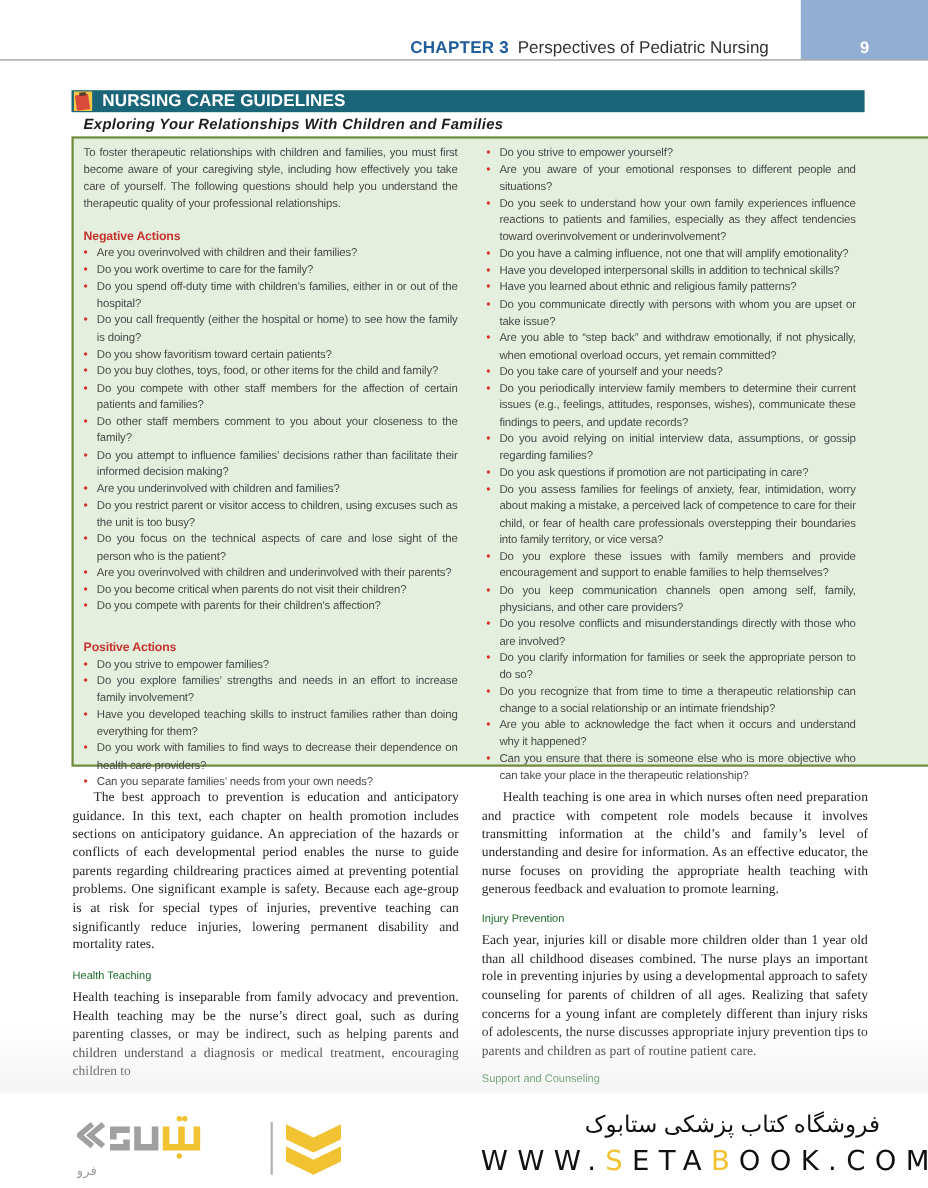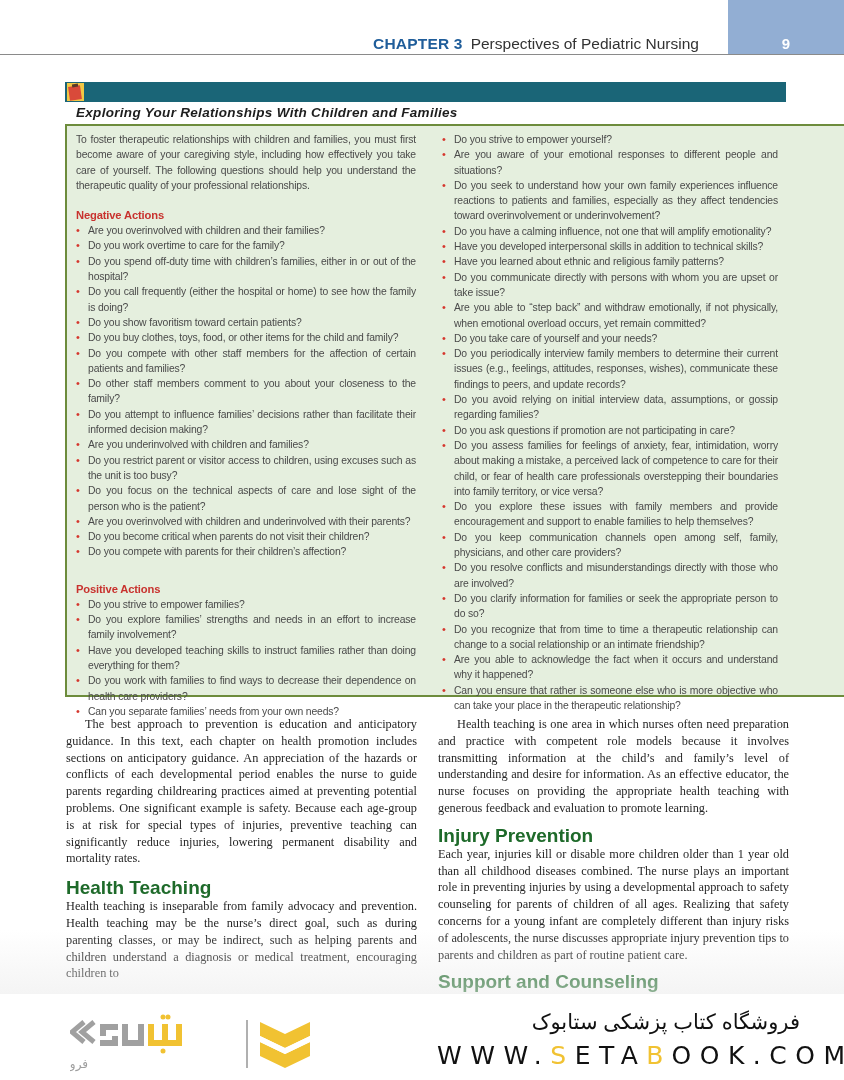--- a/index.html
+++ b/index.html
@@ -29,21 +29,21 @@
     .guide-list { list-style: none; }
     .guide-list li { position: relative; padding-left: 12px; text-align: justify; }
     .guide-list li .bullet { position: absolute; left: 0; top: 0; color: #d5362d; font-size: 11px; }
 
     
     .body-col { position: absolute; top: 716px; width: 351px; font-family: "Liberation Serif", serif; font-size: 12.3px; line-height: 16.8px; color: #262626; }
     .body-left { left: 66px; }
     .body-right { left: 438px; }
     .body-col p { text-align: justify; }
     .body-col p.indent { text-indent: 19px; }
-    .section-head { font-family: "Liberation Sans", sans-serif; font-weight: bold; color: #1e6a2a; font-size: 19px; line-height: 18px; margin-top: 9px; margin-bottom: 1px; }
+    .section-head { font-family: "Liberation Sans", sans-serif; font-weight: normal; color: #1e6a2a; font-size: 10px; line-height: 18px; margin-top: 9px; margin-bottom: 1px; }
 
     
     .bottom-fade { position: absolute; left: 0; top: 930px; width: 844px; height: 65px; background: linear-gradient(to bottom, rgba(255,255,255,0) 0%, rgba(235,235,235,0.55) 100%); pointer-events: none; }
     .content-clip { position: absolute; left: 0; top: 994px; width: 844px; height: 86px; background: #ffffff; }
 
     
     .footer-logo { position: absolute; left: 70px; top: 1012px; width: 270px; height: 62px; }
     .footer-persian { position: absolute; left: 520px; top: 1010px; width: 280px; text-align: right; font-size: 21px; color: #111; direction: rtl; }
     .footer-url { position: absolute; left: 437px; top: 1041px; font-size: 25px; letter-spacing: 8.5px; color: #111; font-family: "DejaVu Sans", sans-serif; }
     .footer-url .hl { color: #f1c232; }
@@ -62,20 +62,21 @@
 </div>
 
 <div class="guide-banner">
   <span class="guide-icon">
     <svg width="17" height="18" viewBox="0 0 17 18">
       <rect x="0" y="0" width="17" height="18" fill="#f3c845"></rect>
       <rect x="2" y="3" width="12" height="14" fill="#d94a3a" transform="rotate(-8 8 10)"></rect>
       <rect x="5" y="1" width="6" height="3" fill="#5a3a2a" transform="rotate(-8 8 2)"></rect>
     </svg>
   </span>
+  <span class="guide-banner-title">NURSING CARE GUIDELINES</span>
 </div>
 <div class="guide-subtitle">Exploring Your Relationships With Children and Families</div>
 
 <div class="guide-box">
   <div class="guide-col col-left">
     <p class="guide-intro">To foster therapeutic relationships with children and families, you must first become aware of your caregiving style, including how effectively you take care of yourself. The following questions should help you understand the therapeutic quality of your professional relationships.</p>
 
     <div class="guide-section-head">Negative Actions</div>
     <ul class="guide-list">
       <li><span class="bullet">•</span><span>Are you overinvolved with children and their families?</span></li>
@@ -119,21 +120,21 @@
       <li><span class="bullet">•</span><span>Do you periodically interview family members to determine their current issues (e.g., feelings, attitudes, responses, wishes), communicate these findings to peers, and update records?</span></li>
       <li><span class="bullet">•</span><span>Do you avoid relying on initial interview data, assumptions, or gossip regarding families?</span></li>
       <li><span class="bullet">•</span><span>Do you ask questions if promotion are not participating in care?</span></li>
       <li><span class="bullet">•</span><span>Do you assess families for feelings of anxiety, fear, intimidation, worry about making a mistake, a perceived lack of competence to care for their child, or fear of health care professionals overstepping their boundaries into family territory, or vice versa?</span></li>
       <li><span class="bullet">•</span><span>Do you explore these issues with family members and provide encouragement and support to enable families to help themselves?</span></li>
       <li><span class="bullet">•</span><span>Do you keep communication channels open among self, family, physicians, and other care providers?</span></li>
       <li><span class="bullet">•</span><span>Do you resolve conflicts and misunderstandings directly with those who are involved?</span></li>
       <li><span class="bullet">•</span><span>Do you clarify information for families or seek the appropriate person to do so?</span></li>
       <li><span class="bullet">•</span><span>Do you recognize that from time to time a therapeutic relationship can change to a social relationship or an intimate friendship?</span></li>
       <li><span class="bullet">•</span><span>Are you able to acknowledge the fact when it occurs and understand why it happened?</span></li>
-      <li><span class="bullet">•</span><span>Can you ensure that rather is someone else who is more objective who can take your place in the therapeutic relationship?</span></li>
+      <li><span class="bullet">•</span><span>Can you ensure that there is someone else who is more objective who can take your place in the therapeutic relationship?</span></li>
     </ul>
   </div>
 </div>
 
 <div class="body-col body-left">
   <p class="indent">The best approach to prevention is education and anticipatory guidance. In this text, each chapter on health promotion includes sections on anticipatory guidance. An appreciation of the hazards or conflicts of each developmental period enables the nurse to guide parents regarding childrearing practices aimed at preventing potential problems. One significant example is safety. Because each age-group is at risk for special types of injuries, preventive teaching can significantly reduce injuries, lowering permanent disability and mortality rates.</p>
   <div class="section-head" style="margin-top:12px">Health Teaching</div>
   <p>Health teaching is inseparable from family advocacy and prevention. Health teaching may be the nurse’s direct goal, such as during parenting classes, or may be indirect, such as helping parents and children understand a diagnosis or medical treatment, encouraging children to</p>
 </div>
 

